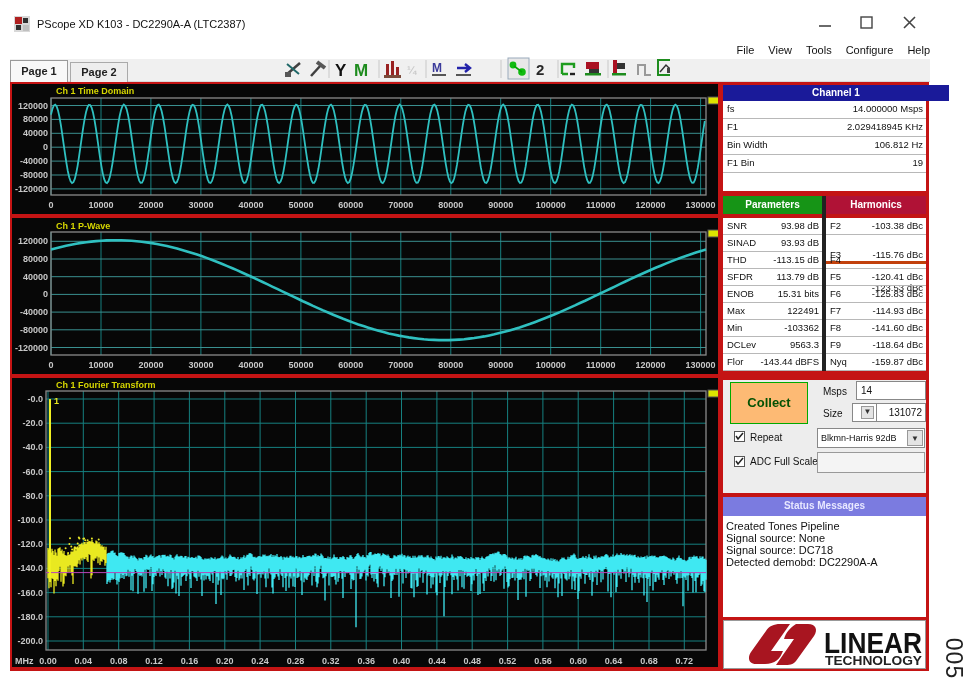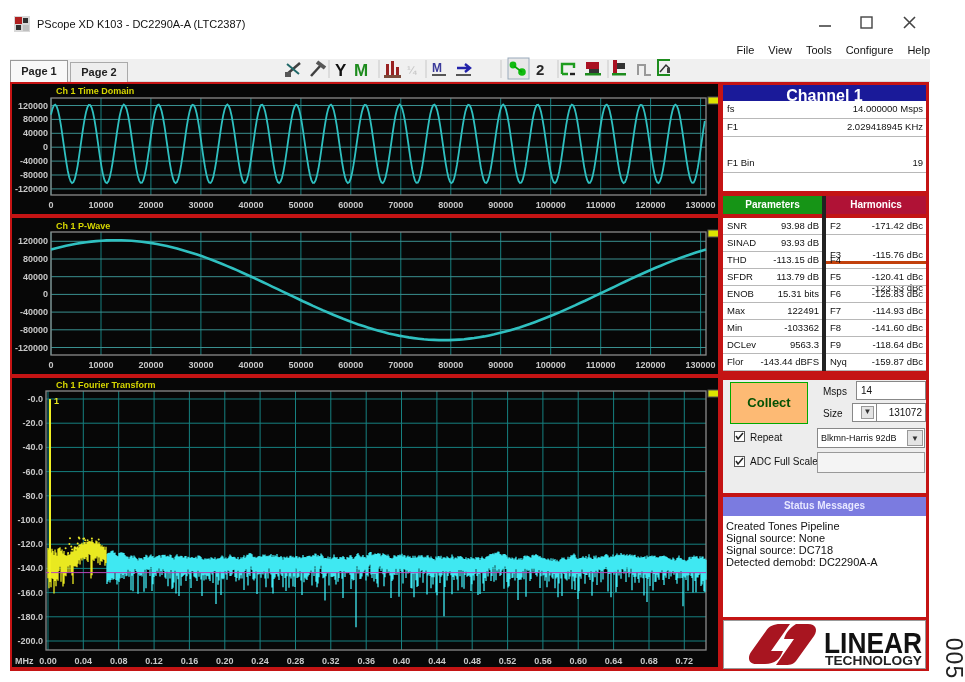--- a/index.html
+++ b/index.html
@@ -302,29 +302,33 @@
       <text x="601.6" y="286" fill="#c8c8c8" font-size="9" font-weight="bold" text-anchor="middle" font-family="Liberation Sans, sans-serif">0.64</text>
       <text x="637.0" y="286" fill="#c8c8c8" font-size="9" font-weight="bold" text-anchor="middle" font-family="Liberation Sans, sans-serif">0.68</text>
       <text x="672.3" y="286" fill="#c8c8c8" font-size="9" font-weight="bold" text-anchor="middle" font-family="Liberation Sans, sans-serif">0.72</text>
       <text x="44" y="10" fill="#d6d600" font-size="9" font-weight="bold" font-family="Liberation Sans, sans-serif">Ch 1 Fourier Transform</text>
       <rect x="696" y="12" width="12" height="7" fill="#dde400" stroke="#555" stroke-width="1"></rect>
     </svg>
   </div>
 
 <div class="abs" style="left:720px;top:82px;width:209px;height:589px;background:#c41414;"></div>
 
-<div class="abs" style="left:723px;top:85px;width:203px;height:16px;background:#1a1a99;color:#fff;font-size:16px;font-weight:bold;text-align:center;padding-top:2px;">Channel 1</div>
+<div class="abs" style="left:723px;top:85px;width:226px;height:16px;background:#1a1a99;color:#fff;font-size:10px;font-weight:bold;text-align:center;padding-top:2px;">Channel 1</div>
 <div class="rpanel-box" style="left:723px;top:101px;width:203px;height:90px;font-size:9.5px;color:#111;">
 <div style="position:absolute;left:0;top:0px;width:100%;height:18px;border-bottom:1px solid #b8b8b8;">
       <span style="position:absolute;left:4px;top:2px;">fs</span>
       <span style="position:absolute;right:3px;top:2px;">14.000000 Msps</span>
     </div>
     <div style="position:absolute;left:0;top:18px;width:100%;height:18px;border-bottom:1px solid #b8b8b8;">
       <span style="position:absolute;left:4px;top:2px;">F1</span>
       <span style="position:absolute;right:3px;top:2px;">2.029418945 KHz</span>
+    </div>
+    <div style="position:absolute;left:0;top:36px;width:100%;height:18px;border-bottom:1px solid #b8b8b8;">
+      <span style="position:absolute;left:4px;top:2px;">Bin Width</span>
+      <span style="position:absolute;right:3px;top:2px;">106.812 Hz</span>
     </div>
     <div style="position:absolute;left:0;top:54px;width:100%;height:18px;border-bottom:1px solid #b8b8b8;">
       <span style="position:absolute;left:4px;top:2px;">F1 Bin</span>
       <span style="position:absolute;right:3px;top:2px;">19</span>
     </div>
 </div>
 
 <div class="abs" style="left:723px;top:196px;width:99px;height:18px;background:#169416;color:#fff;font-size:10px;font-weight:bold;text-align:center;padding-top:3px;">Parameters</div>
 <div class="abs" style="left:826px;top:196px;width:100px;height:18px;background:#b01236;color:#fff;font-size:10px;font-weight:bold;text-align:center;padding-top:3px;">Harmonics</div>
 <div class="abs" style="left:822px;top:196px;width:4px;height:175px;background:#222;"></div>
@@ -362,21 +366,21 @@
       <span style="position:absolute;right:3px;top:2px;">9563.3</span>
     </div>
     <div style="position:absolute;left:0;top:136px;width:100%;height:17px;border-bottom:1px solid #b8b8b8;">
       <span style="position:absolute;left:4px;top:2px;">Flor</span>
       <span style="position:absolute;right:3px;top:2px;">-143.44 dBFS</span>
     </div>
 </div>
 <div class="rpanel-box" style="left:826px;top:218px;width:100px;height:153px;font-size:9.5px;color:#111;">
 <div style="position:absolute;left:0;top:0px;width:100%;height:17px;border-bottom:1px solid #b8b8b8;">
       <span style="position:absolute;left:4px;top:2px;">F2</span>
-      <span style="position:absolute;right:3px;top:2px;">-171.42 dBc</span>
+      <span style="position:absolute;right:3px;top:2px;">-103.38 dBc</span>
     </div>
     <div style="position:absolute;left:0;top:29px;width:100%;height:17px;border-bottom:3px solid #c2410c;">
       <span style="position:absolute;left:4px;top:2px;">F3</span>
       <span style="position:absolute;right:3px;top:2px;">-115.76 dBc</span>
     </div>
     <div style="position:absolute;left:0;top:34px;width:100%;height:17px;border-bottom:1px solid #b8b8b8;">
       <span style="position:absolute;left:4px;top:2px;">F4</span>
       <span style="position:absolute;right:3px;top:2px;margin-top:28px;">-123.53 dBc</span>
     </div>
     <div style="position:absolute;left:0;top:51px;width:100%;height:17px;border-bottom:1px solid #b8b8b8;">

